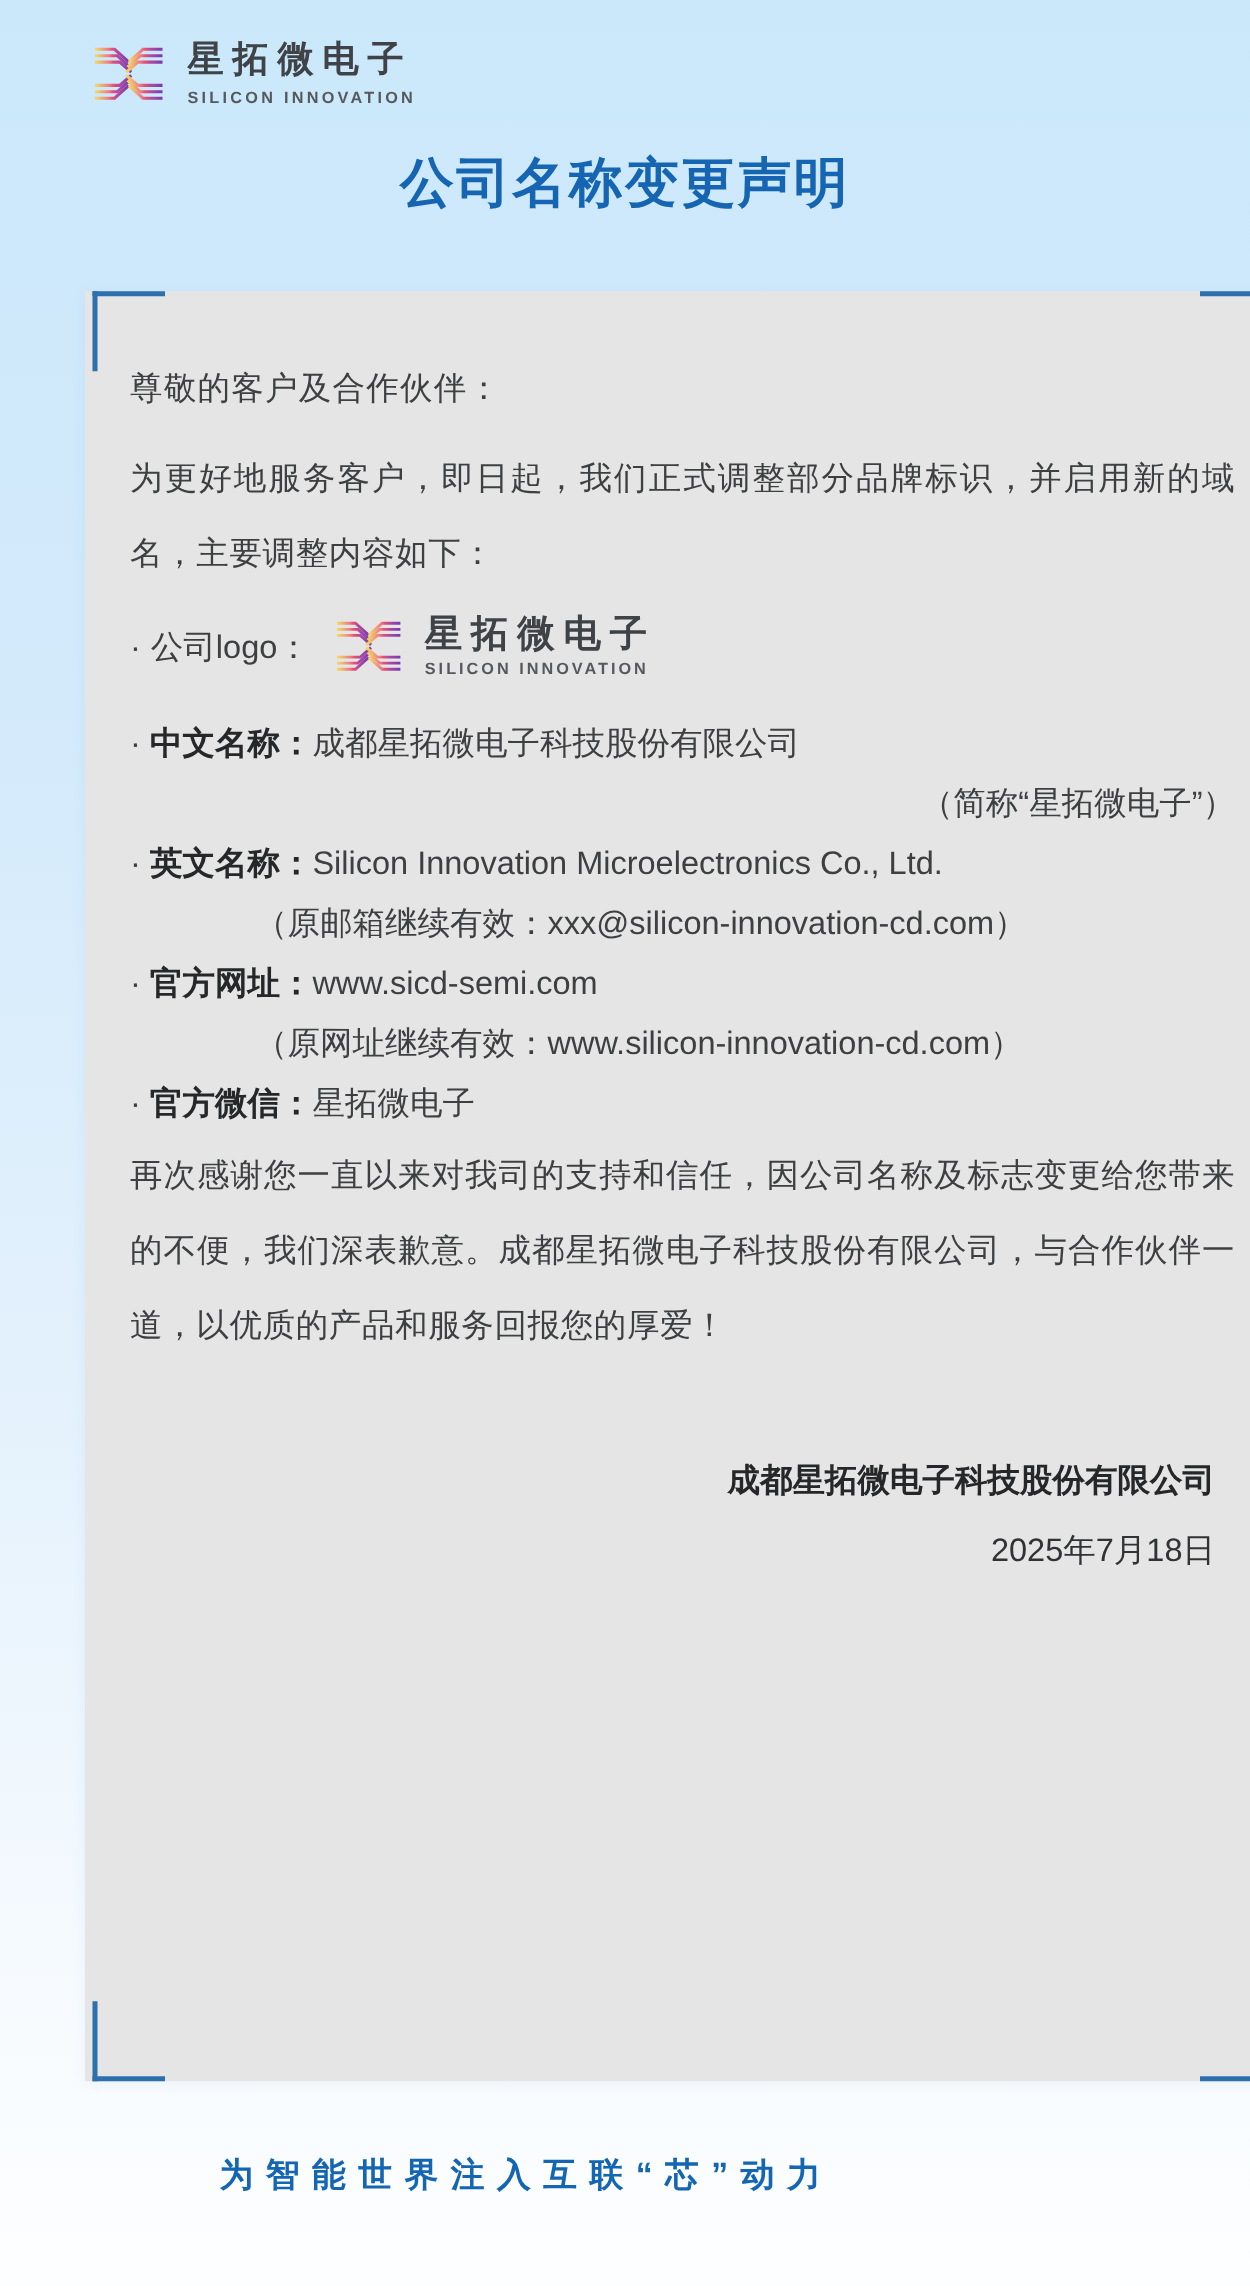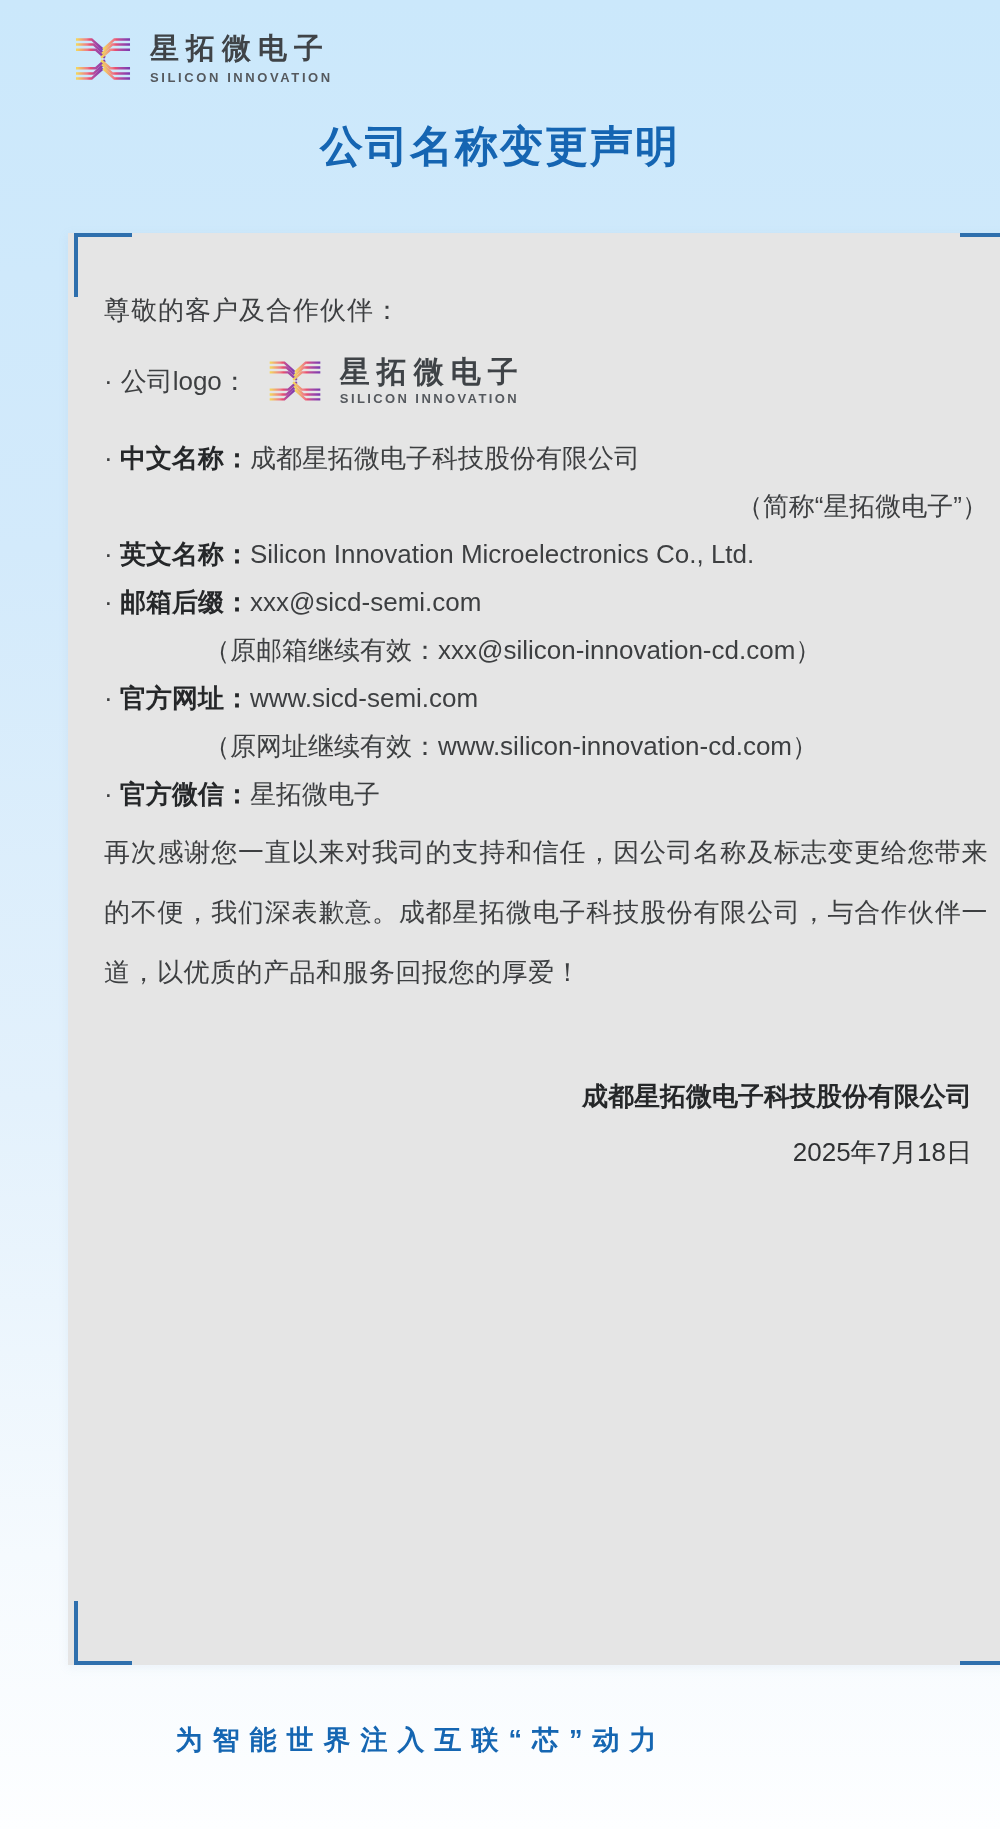--- a/index.html
+++ b/index.html
@@ -100,20 +100,21 @@
 <div class="card">
   <div class="corner tl"></div>
   <div class="corner tr"></div>
   <div class="corner bl"></div>
   <div class="corner br"></div>
 
   <div class="card-inner">
     <div class="salutation">尊敬的客户及合作伙伴：</div>
 
 
+    <p class="body">为更好地服务客户，即日起，我们正式调整部分品牌标识，并启用新的域名，主要调整内容如下：</p>
 
     <div class="logo-row">
       <span class="bullet">·</span>
       <span>公司logo：</span>
       <svg class="mark" viewBox="0 0 64 60">
           <use href="#xmark"></use>
         </svg>
       <span>
         <div class="inl-zh">星拓微电子</div>
         <div class="inl-en">SILICON INNOVATION</div>
@@ -126,24 +127,20 @@
         <span class="bullet">·</span>
         <span class="lbl">中文名称：</span><span>成都星拓微电子科技股份有限公司</span>
       </div>
       <div class="note-line indent-lg">（简称“星拓微电子”）</div>
 
       <div class="item-line">
         <span class="bullet">·</span>
         <span class="lbl">英文名称：</span><span>Silicon Innovation Microelectronics Co., Ltd.</span>
       </div>
 
-      <div class="item-line">
-        <span class="bullet">·</span>
-        <span class="lbl">邮箱后缀：</span><span>xxx@sicd-semi.com</span>
-      </div>
       <div class="note-line indent-md">（原邮箱继续有效：xxx@silicon-innovation-cd.com）</div>
 
       <div class="item-line">
         <span class="bullet">·</span>
         <span class="lbl">官方网址：</span><span>www.sicd-semi.com</span>
       </div>
       <div class="note-line indent-md">（原网址继续有效：www.silicon-innovation-cd.com）</div>
 
       <div class="item-line">
         <span class="bullet">·</span>

